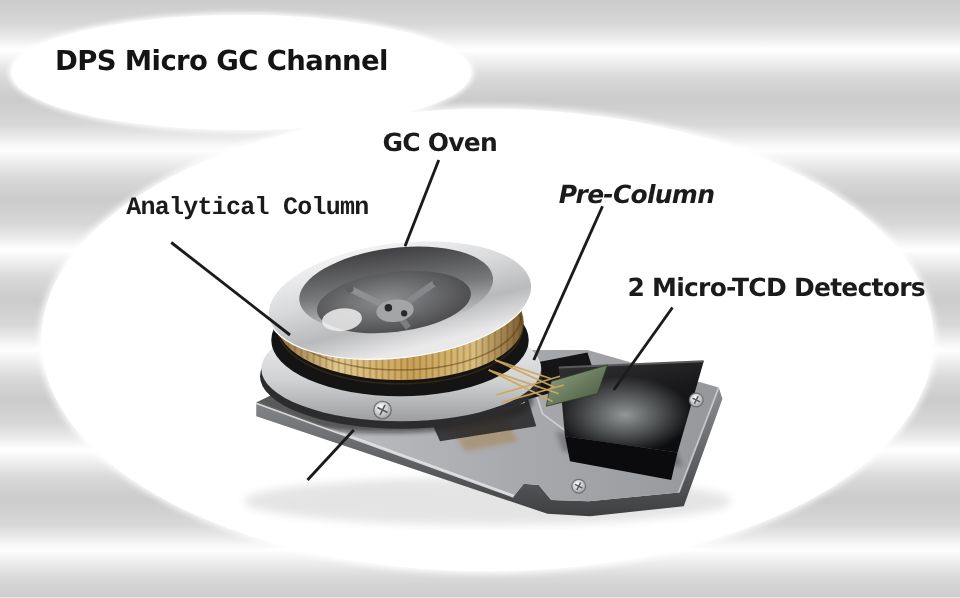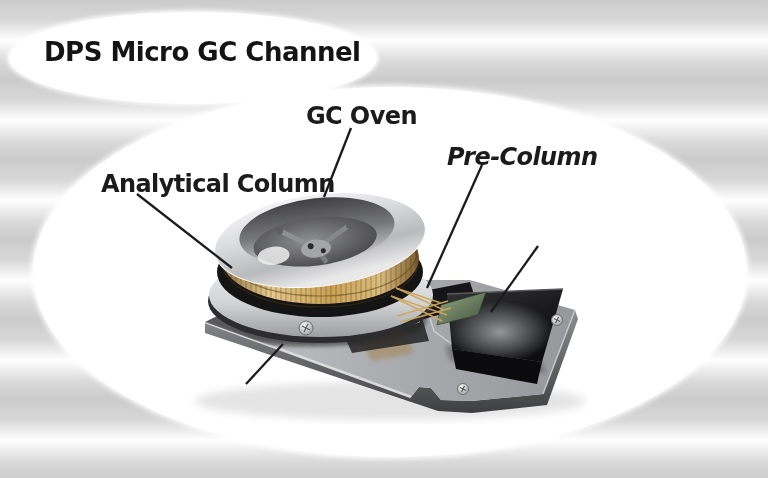--- a/index.html
+++ b/index.html
@@ -8,30 +8,30 @@
     font-family:"DejaVu Sans",sans-serif;
     background:repeating-linear-gradient(180deg,
       #cbcbcb 0px,#d8d8d8 20px,#efefef 32px,#ffffff 40px,
       #f1f1f1 48px,#d9d9d9 62px,#cbcbcb 80px);
   }
   .ellipse{position:absolute;background:#ffffff;border-radius:50%;}
   #main-ellipse{left:33px;top:87px;width:714px;height:370px;box-shadow:0 0 5px 2px rgba(255,255,255,.9);}
   #title-bubble{left:9px;top:12px;width:368px;height:92px;box-shadow:0 0 4px 2px rgba(255,255,255,.9);}
   #device-svg{position:absolute;left:0;top:0;width:768px;height:478px;}
   .label{
-    position:absolute;font-weight:bold;font-size:24px;line-height:1.05;
+    position:absolute;font-weight:bold;font-size:20px;line-height:1.05;
     letter-spacing:-0.6px;color:#1b1b1b;white-space:nowrap;
   }
   #page-title{
-    position:absolute;left:44px;top:39px;font-weight:bold;font-size:26px;
+    position:absolute;left:44px;top:39px;font-weight:bold;font-size:22px;
     line-height:1;letter-spacing:-0.5px;color:#141414;white-space:nowrap;
   }
   #label-gc-oven{left:306px;top:104px;}
   #label-pre-column{left:447px;top:145px;font-style:italic;}
-  #label-analytical-column{left:101px;top:172px;}
+  #label-analytical-column{left:101px;top:156px;font-family:Liberation Mono, monospace;}
   #label-detectors{left:502px;top:220px;}
   #label-base-plate{left:192px;top:388px;}
 </style>
 </head>
 <body>
 
 <div id="stage">
 
   <div id="main-ellipse" class="ellipse"></div>
   <div id="title-bubble" class="ellipse"></div>
@@ -199,14 +199,15 @@
       <line x1="538" y1="246" x2="491" y2="312"></line>
       <line x1="246" y1="384" x2="283" y2="344"></line>
     </g>
   </svg>
 
   <div id="page-title">DPS Micro GC Channel</div>
 
   <div id="label-gc-oven" class="label">GC Oven</div>
   <div id="label-pre-column" class="label">Pre-Column</div>
   <div id="label-analytical-column" class="label">Analytical Column</div>
+  <div id="label-detectors" class="label">2 Micro-TCD Detectors</div>
 
 </div>
 
 </body></html>

